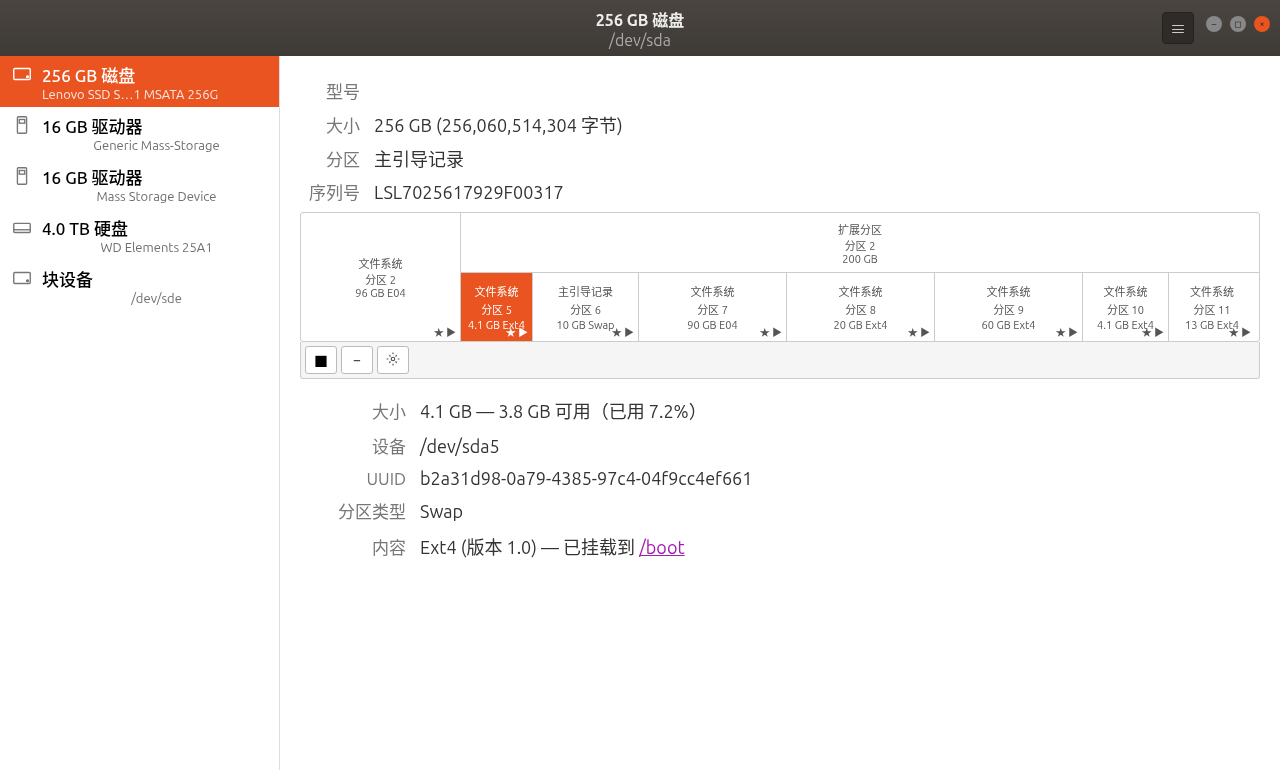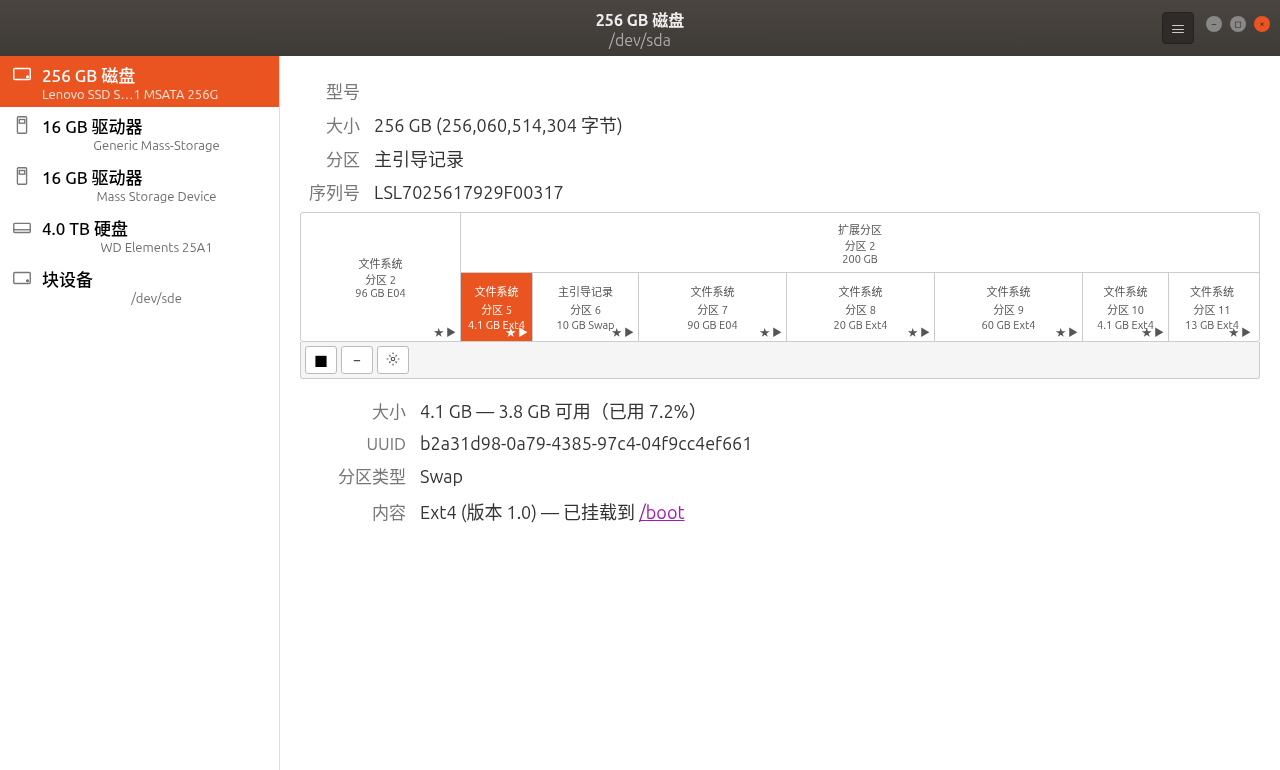--- a/index.html
+++ b/index.html
@@ -231,20 +231,24 @@
       </span>
         </div>
     </div>
 
     <div class="part-info">
       <div class="part-row">
           <div class="part-label">大小</div>
           <div class="part-value">4.1 GB — 3.8 GB 可用（已用 7.2%）</div>
         </div>
       <div class="part-row">
+          <div class="part-label">设备</div>
+          <div class="part-value">/dev/sda5</div>
+        </div>
+      <div class="part-row">
           <div class="part-label">UUID</div>
           <div class="part-value">b2a31d98-0a79-4385-97c4-04f9cc4ef661</div>
         </div>
       <div class="part-row">
           <div class="part-label">分区类型</div>
           <div class="part-value">Swap</div>
         </div>
       <div class="part-row">
           <div class="part-label">内容</div>
           <div class="part-value"><span>Ext4 (版本 1.0) — 已挂载到 </span><span class="mount-link">/boot</span></div>

